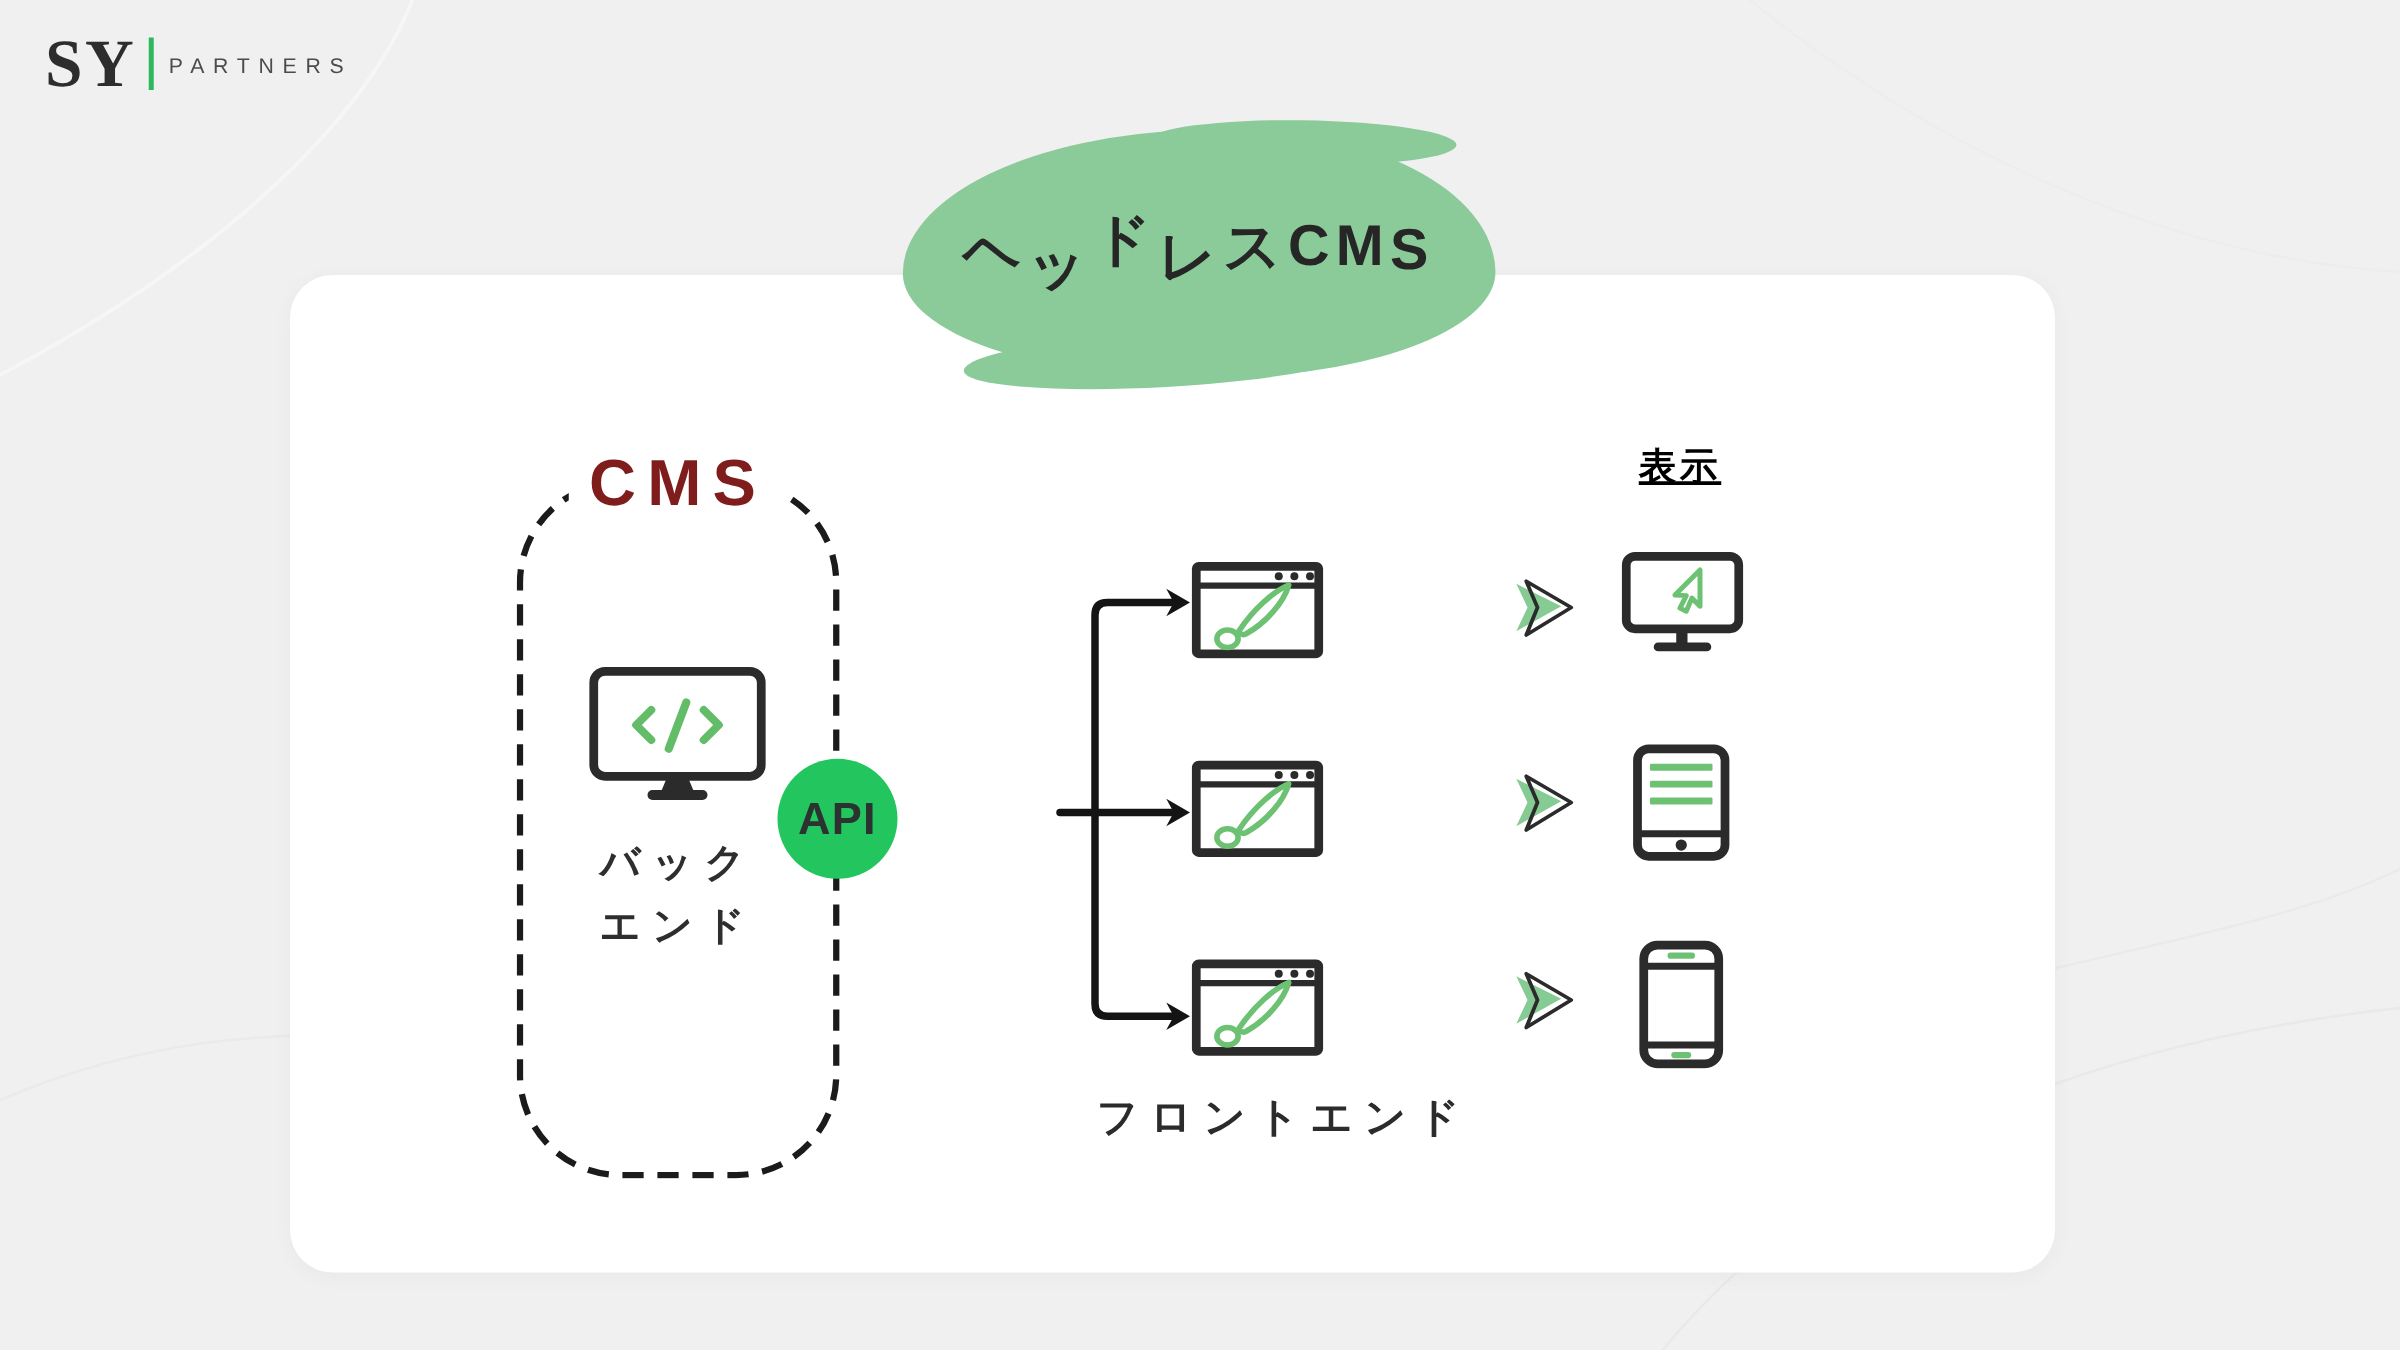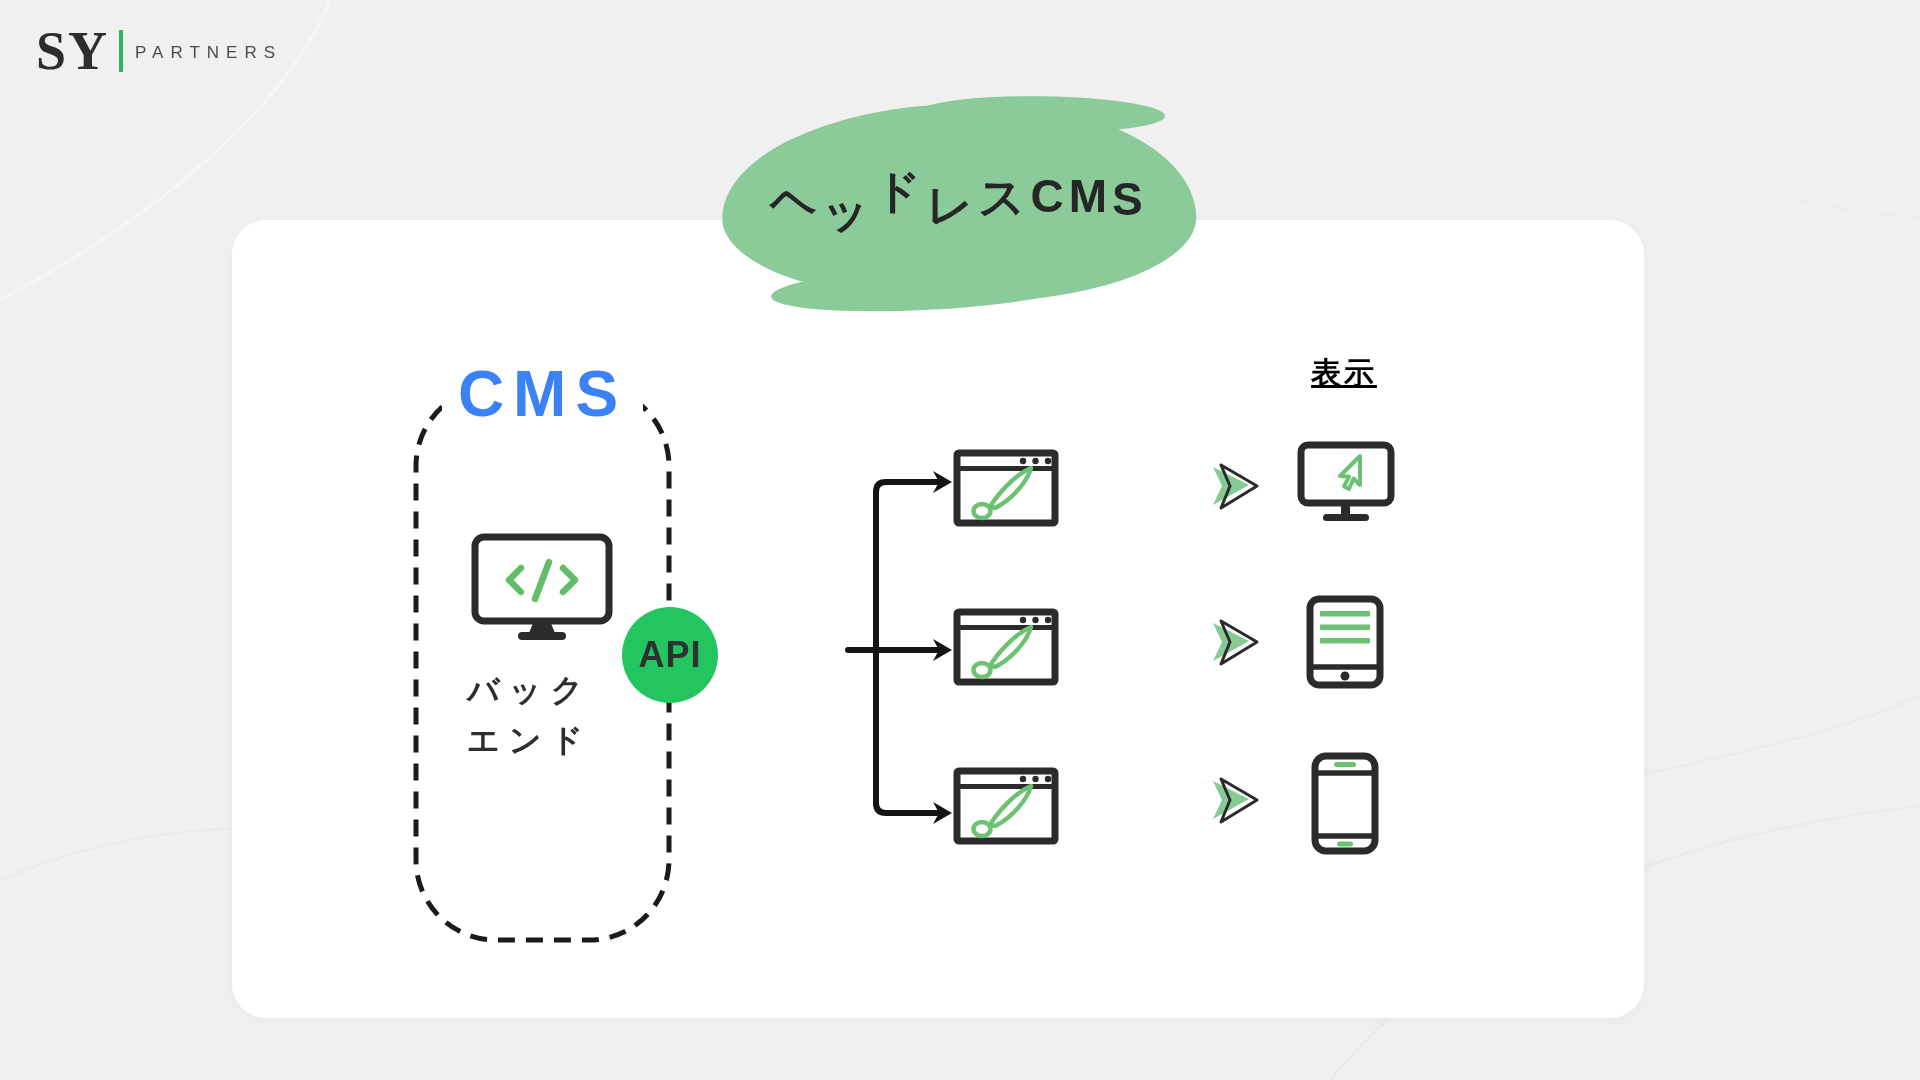--- a/index.html
+++ b/index.html
@@ -52,25 +52,25 @@
     transform:rotate(1.2deg);padding-bottom:8px;
   }
 
   
   .dashed-box{position:absolute;left:413px;top:383px;width:259px;height:560px;}
   .cms-label{
     position:absolute;left:413px;top:357px;width:259px;text-align:center;z-index:3;
   }
   .cms-label span{
     background:#ffffff;padding:0 16px;
-    font-size:64px;font-weight:700;letter-spacing:9px;color:#3b82f6;
+    font-size:52px;font-weight:700;letter-spacing:9px;color:#7f1d1d;
   }
   .backend-icon{position:absolute;left:471px;top:533px;}
   .backend-label{
-    position:absolute;left:400px;top:666px;width:259px;text-align:center;
+    position:absolute;left:413px;top:666px;width:259px;text-align:center;
     font-size:32px;font-weight:700;letter-spacing:9px;line-height:1.55;color:#2e2e2e;
   }
   .api-badge{
     position:absolute;left:622px;top:607px;width:96px;height:96px;border-radius:50%;
     background:#22c55e;display:flex;align-items:center;justify-content:center;
     font-size:36px;font-weight:700;color:#2c3230;letter-spacing:1px;z-index:4;
   }
 
   
   .arrows{position:absolute;left:840px;top:460px;}
@@ -185,20 +185,21 @@
     <path d="M4 19.5 L102 19.5" stroke="#2b2b2b" stroke-width="5"></path>
     <circle cx="70" cy="12" r="3.2" fill="#2b2b2b"></circle>
       <circle cx="82.5" cy="12" r="3.2" fill="#2b2b2b"></circle>
       <circle cx="95" cy="12" r="3.2" fill="#2b2b2b"></circle>
     <g fill="none" stroke="#6cc272" stroke-width="4.5" stroke-linejoin="round">
       <path d="M38 56 C50 38 66 24 78 19 C74 33 60 49 44 58 C42 59.5 39 58.5 38 56 Z"></path>
       <ellipse cx="29" cy="62" rx="8.5" ry="7"></ellipse>
     </g>
   </svg>
 
+  <div class="frontend-label">フロントエンド</div>
 
   <div class="display-label">表示</div>
 
   <svg class="chevron r1" width="52" height="50" viewBox="0 0 52 50">
     <path d="M4 6 L40 24 L4 44 L13 25 Z" fill="#87cb94"></path>
     <path d="M12 4 L48 25 L12 47 L21 25 Z" fill="none" stroke="#2b2b2b" stroke-width="3" stroke-linejoin="round"></path>
   </svg>
   <svg class="chevron r2" width="52" height="50" viewBox="0 0 52 50">
     <path d="M4 6 L40 24 L4 44 L13 25 Z" fill="#87cb94"></path>
     <path d="M12 4 L48 25 L12 47 L21 25 Z" fill="none" stroke="#2b2b2b" stroke-width="3" stroke-linejoin="round"></path>

